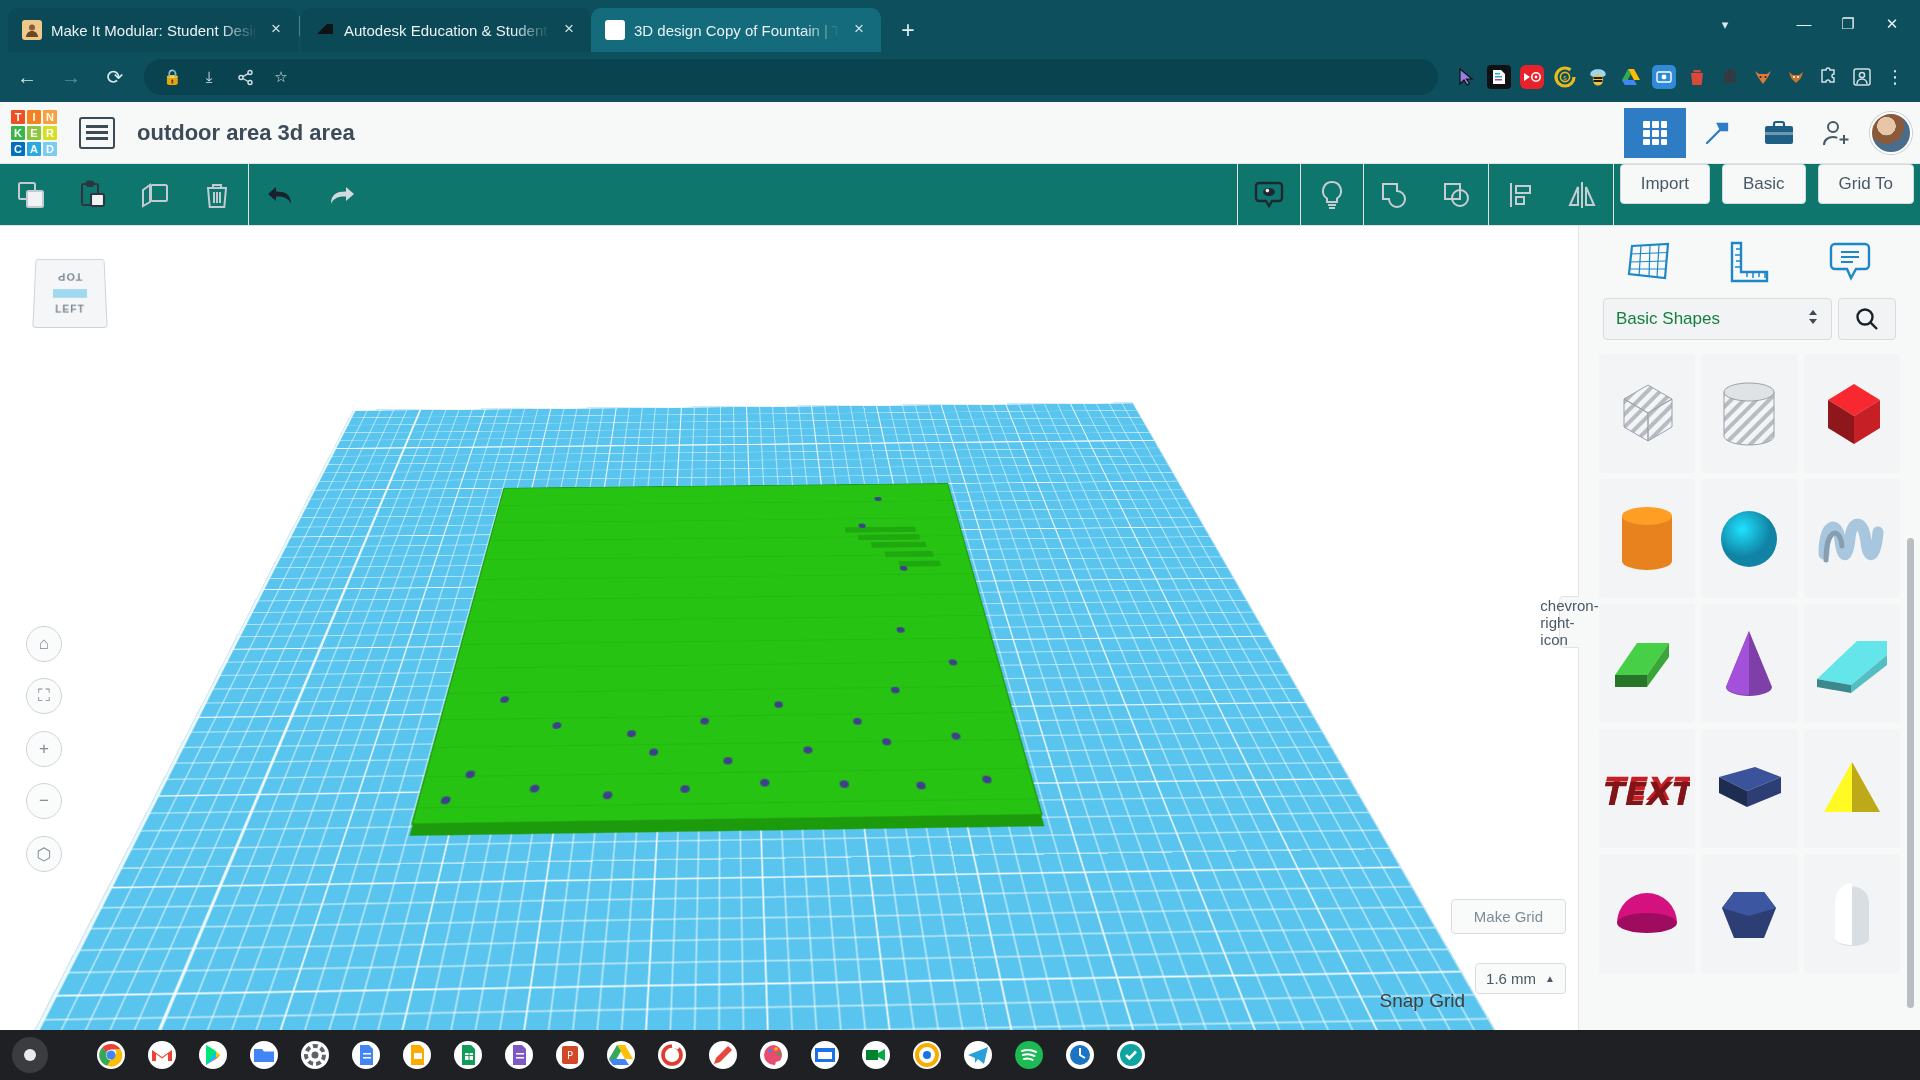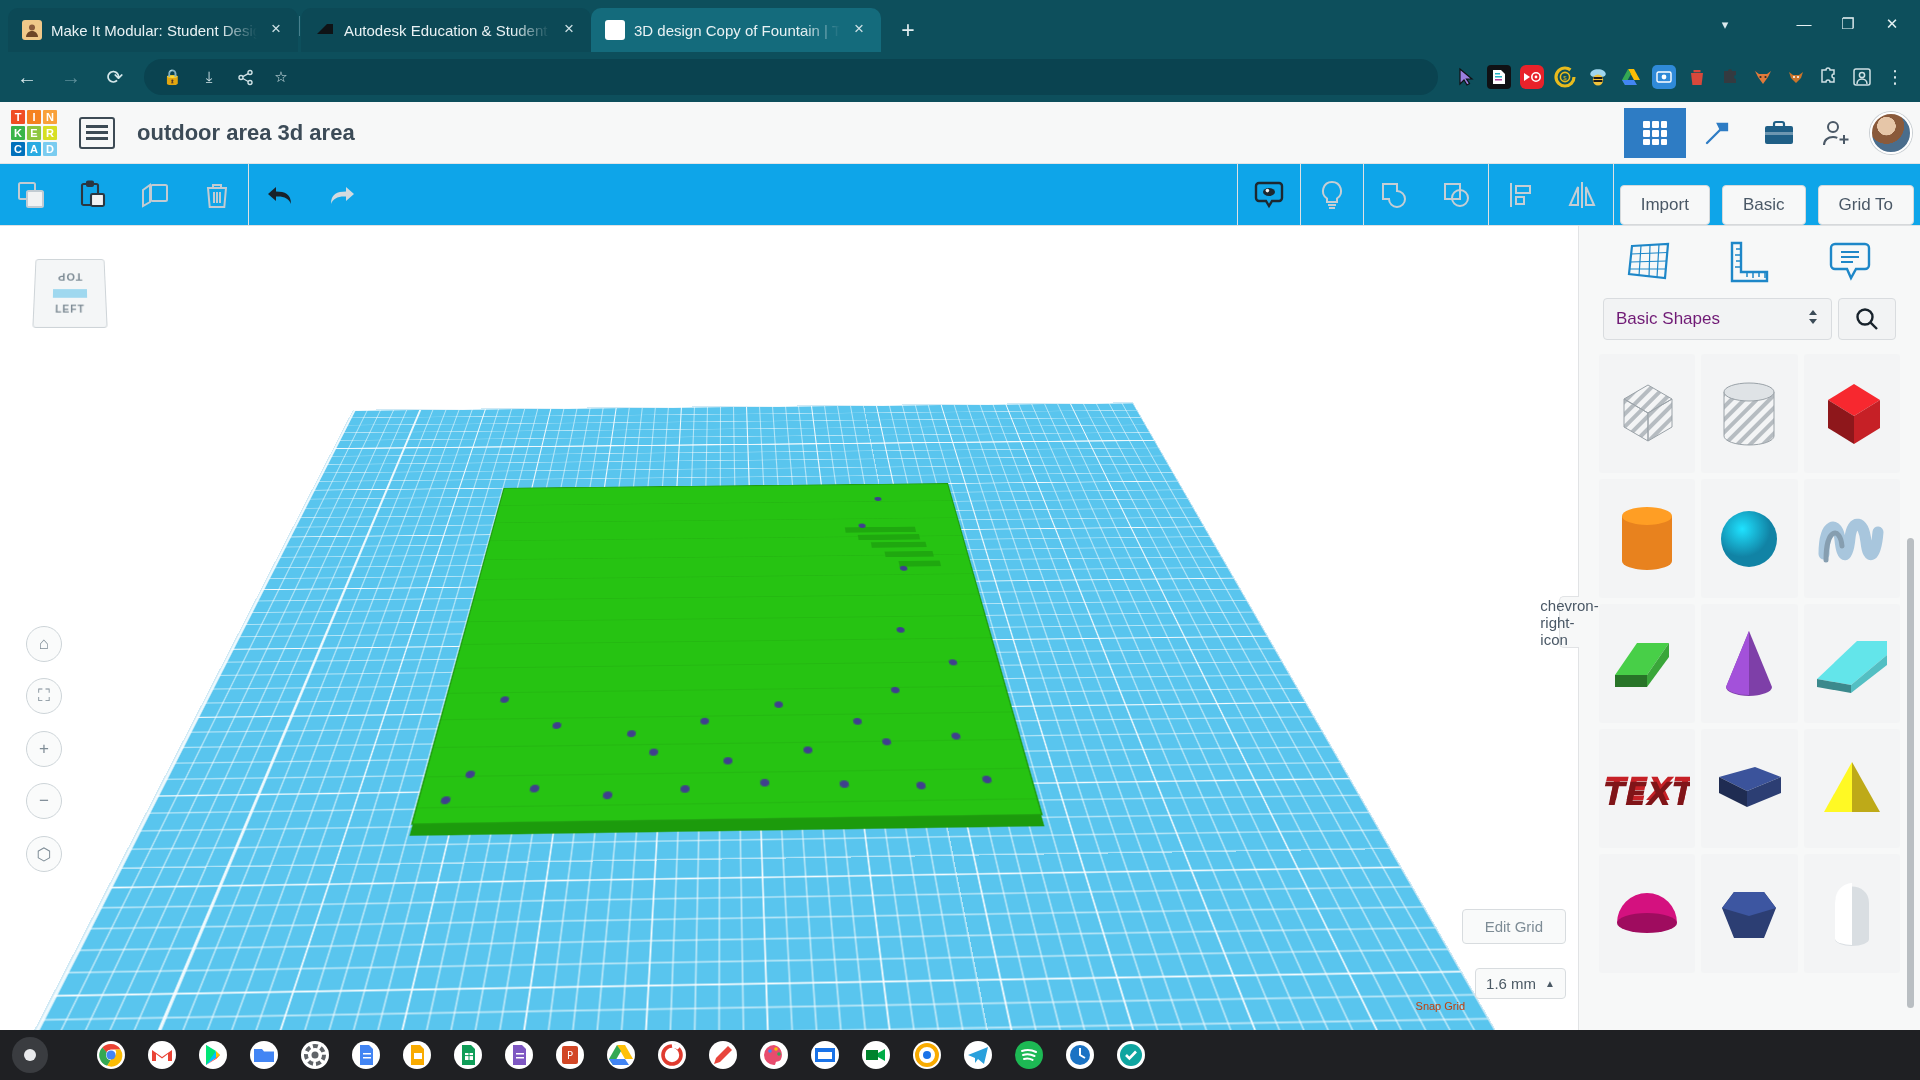--- a/index.html
+++ b/index.html
@@ -64,21 +64,21 @@
   #tc-header-right { margin-left:auto; display:flex; align-items:center; gap:0; padding-right:8px; }
   .hdr-tool { width:62px; height:50px; display:flex; align-items:center;
      justify-content:center; cursor:pointer; }
   .hdr-tool.active { background:#2e7cc4; }
   #avatar-add { width:52px; height:50px; display:flex; align-items:center;
      justify-content:center; cursor:pointer; }
   #avatar { width:42px; height:42px; border-radius:50%; margin-left:8px; cursor:pointer;
      background:radial-gradient(circle at 38% 32%,#e6c6a8 0 26%,#8a5a3b 27% 50%,#4a6d8c 51% 100%);
      border:2px solid #fff; box-shadow:0 0 0 1px #c9ced2; overflow:hidden; }
 
-  #tc-toolbar { height:62px; background:#0ea5e9; display:flex; align-items:flex-end;
+  #tc-toolbar { height:62px; background:#0f766e; display:flex; align-items:flex-start;
      border-bottom:1px solid #dfe1e3; }
   .tb-btn { width:62px; height:61px; display:flex; align-items:center;
      justify-content:center; cursor:pointer; }
   .tb-div { width:1px; height:61px; background:#dfe1e3; }
   .tb-spacer { flex:1; }
   .tb-text { height:40px; padding:0 20px; margin:0 6px; border:1px solid #d6d9db;
      border-radius:4px; background:#f7f8f8; color:#4a5866; font-size:17px;
      display:flex; align-items:center; cursor:pointer; }
 
   
@@ -111,36 +111,36 @@
   #view-cube .face-left { font-size:10px; color:#7d8b95; letter-spacing:1px;
      margin-top:6px; font-weight:bold; }
   .nav-circle { position:absolute; left:26px; width:36px; height:36px; border-radius:50%;
      border:1px solid #cdd4d8; background:#fafbfb; display:flex; align-items:center;
      justify-content:center; color:#7e8c96; font-size:17px; cursor:pointer; }
 
   #grid-ctrls { position:absolute; right:12px; bottom:18px; text-align:right; }
   #edit-grid { display:inline-block; padding:8px 22px; border:1px solid #d8dcdf;
      border-radius:4px; background:#f9fafa; color:#7e8c96; font-size:15px; cursor:pointer; }
   #snap-row { margin-top:10px; display:flex; align-items:center; justify-content:flex-end; gap:10px; }
-  #snap-label { color:#c2410c; font-size:11px;margin-top:46px; }
+  #snap-label { color:#404040; font-size:19px;margin-top:46px; }
   #snap-val { padding:6px 10px; border:1px solid #d8dcdf; border-radius:4px;
      background:#f9fafa; color:#4b5964; font-size:15px; display:flex; gap:9px;
      align-items:center; cursor:pointer; }
 
   
   #shapes-panel { position:absolute; right:0; top:124px; width:342px; bottom:0;
      background:#f7f8f8; border-left:1px solid #e1e3e5; }
   #panel-tools { height:72px; display:flex; align-items:center; justify-content:space-around;
      padding:0 20px; }
   .ptool { width:52px; height:52px; display:flex; align-items:center;
      justify-content:center; cursor:pointer; }
   #panel-search { display:flex; gap:6px; padding:0 24px 14px 24px; }
   #shape-select { flex:1; height:42px; border:1px solid #d9dcdf; border-radius:4px;
      background:#f2f3f4; display:flex; align-items:center; padding:0 12px;
-     color:#701a75; font-size:17px; cursor:pointer; }
+     color:#15803d; font-size:17px; cursor:pointer; }
   #search-btn { width:58px; height:42px; border:1px solid #d9dcdf; border-radius:4px;
      background:#f2f3f4; display:flex; align-items:center; justify-content:center; cursor:pointer; }
   #shape-grid { padding:0 20px; display:grid; grid-template-columns:repeat(3,1fr);
      gap:6px; position:relative; }
   .shape-cell { height:119px; background:#f3f4f5; border-radius:3px;
      display:flex; align-items:center; justify-content:center; cursor:pointer; }
   #panel-scrollbar { position:absolute; right:6px; top:312px; width:7px; height:470px;
      background:#b9bec2; border-radius:4px; cursor:pointer; }
   #panel-collapse { position:absolute; left:-20px; top:370px; width:20px; height:52px;
      background:#f7f8f8; border:1px solid #e1e3e5; border-right:none;
@@ -515,21 +515,21 @@
         <div class="face-left">LEFT</div>
       </div>
 
       <div class="nav-circle" style="top:400px">⌂</div>
       <div class="nav-circle" style="top:452px">⛶</div>
       <div class="nav-circle" style="top:505px">+</div>
       <div class="nav-circle" style="top:557px">−</div>
       <div class="nav-circle" style="top:610px">⬡</div>
 
       <div id="grid-ctrls">
-        <div id="edit-grid">Edit Grid</div>
+        <div id="edit-grid">Make Grid</div>
         <div id="snap-row">
           <span id="snap-label">Snap Grid</span>
           <span id="snap-val">
             <span>1.6 mm</span>
             <span style="font-size:10px">▲</span>
           </span>
         </div>
       </div>
     </div>
 

